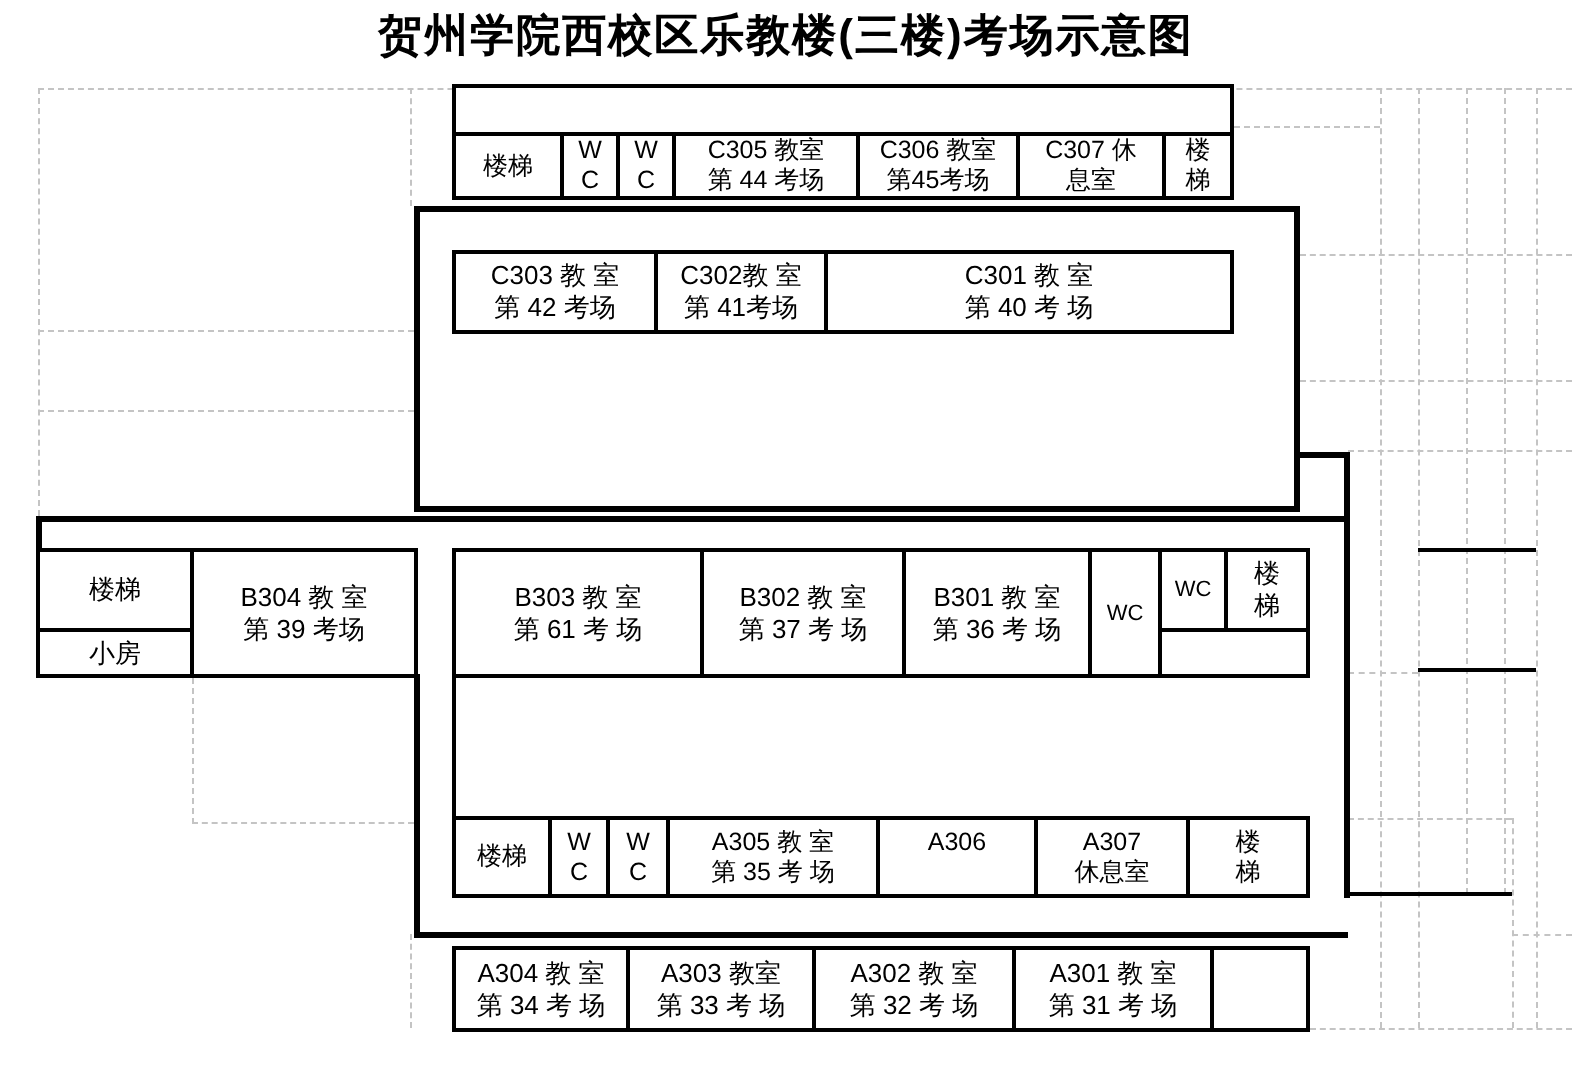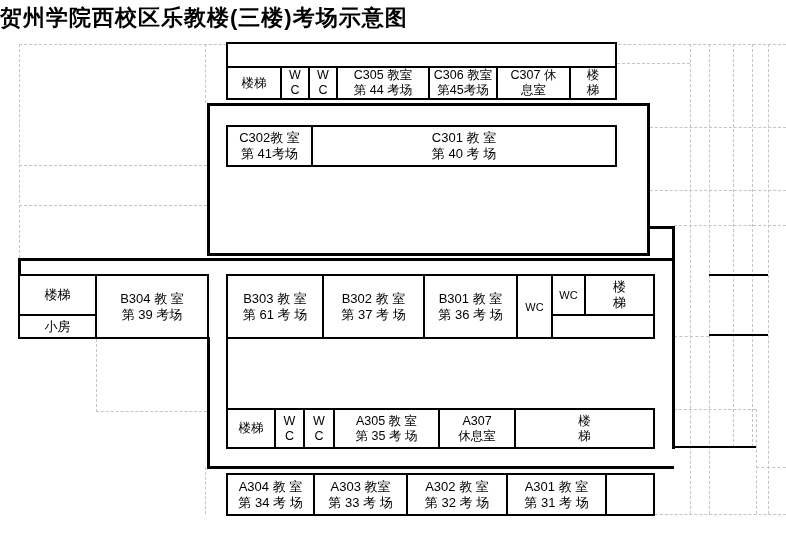--- a/index.html
+++ b/index.html
@@ -1,18 +1,18 @@
 <!DOCTYPE html>
 <html><head>
 <meta charset="utf-8">
 <style>
   html,body{margin:0;padding:0;background:#fff;}
   #stage{position:relative;width:786px;height:538px;background:#ffffff;overflow:hidden;
          font-family:"Liberation Sans","DejaVu Sans",sans-serif;color:#000;}
-  #title{position:absolute;left:0;top:3px;width:100%;text-align:left;
+  #title{position:absolute;left:0;top:3px;width:100%;text-align:center;
          font-size:22px;font-weight:bold;letter-spacing:1px;}
   
   .dh{position:absolute;height:0;border-top:1px dashed #c4c4c4;}
   .dv{position:absolute;width:0;border-left:1px dashed #c4c4c4;}
   
   .ln{position:absolute;background:#000;}
   
   .box{position:absolute;background:#fff;border:2px solid #000;box-sizing:border-box;display:flex;}
   .box3{border-width:3px;}
   .cell{display:flex;flex-direction:column;justify-content:center;align-items:center;
@@ -75,37 +75,41 @@
       <span>C</span>
     </div>
     <div class="cell" style="width:28px">
       <span>W</span>
       <span>C</span>
     </div>
     <div class="cell" style="width:92px">
       <span>C305 教室</span>
       <span>第 44 考场</span>
     </div>
-    <div class="cell" style="width:68px">
+    <div class="cell" style="width:80px">
       <span>C306 教室</span>
       <span>第45考场</span>
     </div>
     <div class="cell" style="width:73px">
       <span>C307 休</span>
       <span>息室</span>
     </div>
     <div class="cell" style="flex:1">
       <span>楼</span>
       <span>梯</span>
     </div>
   </div>
 
   <div class="box box3" style="left:207px;top:103px;width:443px;height:153px;"></div>
 
   <div class="box" style="left:226px;top:125px;width:391px;height:42px;">
+    <div class="cell" style="width:101px">
+      <span>C303 教 室</span>
+      <span>第 42 考场</span>
+    </div>
     <div class="cell" style="width:85px">
       <span>C302教 室</span>
       <span>第 41考场</span>
     </div>
     <div class="cell" style="flex:1">
       <span>C301 教 室</span>
       <span>第  40 考 场</span>
     </div>
   </div>
 
@@ -118,21 +122,21 @@
         <span>小房</span>
       </div>
     </div>
     <div class="cell" style="flex:1;border-right:none;">
       <span>B304 教 室</span>
       <span>第 39 考场</span>
     </div>
   </div>
 
   <div class="box" style="left:226px;top:274px;width:429px;height:65px;">
-    <div class="cell" style="width:96px">
+    <div class="cell" style="width:124px">
       <span>B303 教 室</span>
       <span>第 61 考 场</span>
     </div>
     <div class="cell" style="width:101px">
       <span>B302 教 室</span>
       <span>第 37 考 场</span>
     </div>
     <div class="cell" style="width:93px">
       <span>B301 教 室</span>
       <span>第 36 考 场</span>
@@ -164,20 +168,24 @@
       <span>C</span>
     </div>
     <div class="cell" style="width:30px">
       <span>W</span>
       <span>C</span>
     </div>
     <div class="cell" style="width:105px">
       <span>A305 教 室</span>
       <span>第 35 考 场</span>
     </div>
+    <div class="cell" style="width:79px">
+      <span>A306</span>
+      <span>&nbsp;</span>
+    </div>
     <div class="cell" style="width:76px">
       <span>A307</span>
       <span>休息室</span>
     </div>
     <div class="cell" style="flex:1">
       <span>楼</span>
       <span>梯</span>
     </div>
   </div>
 

